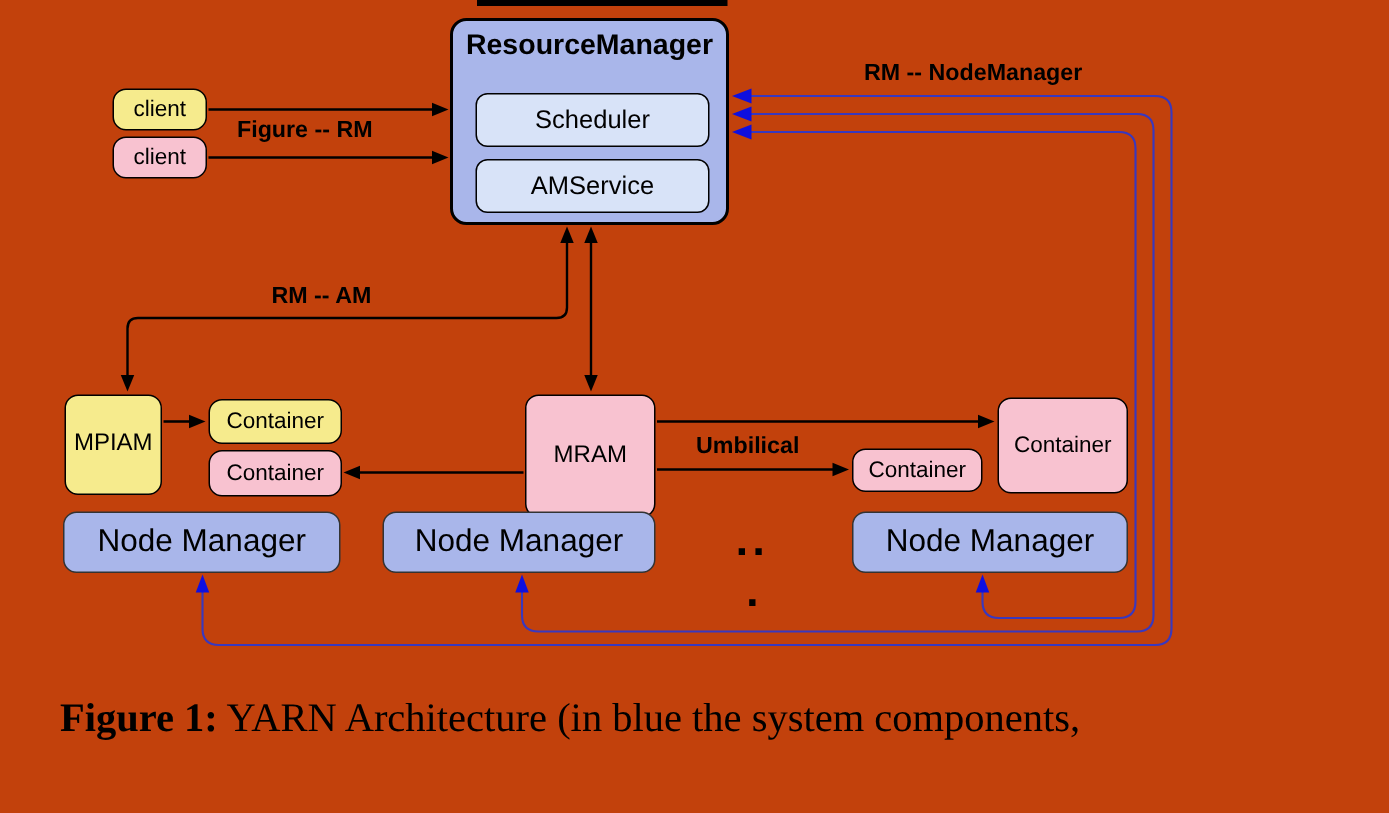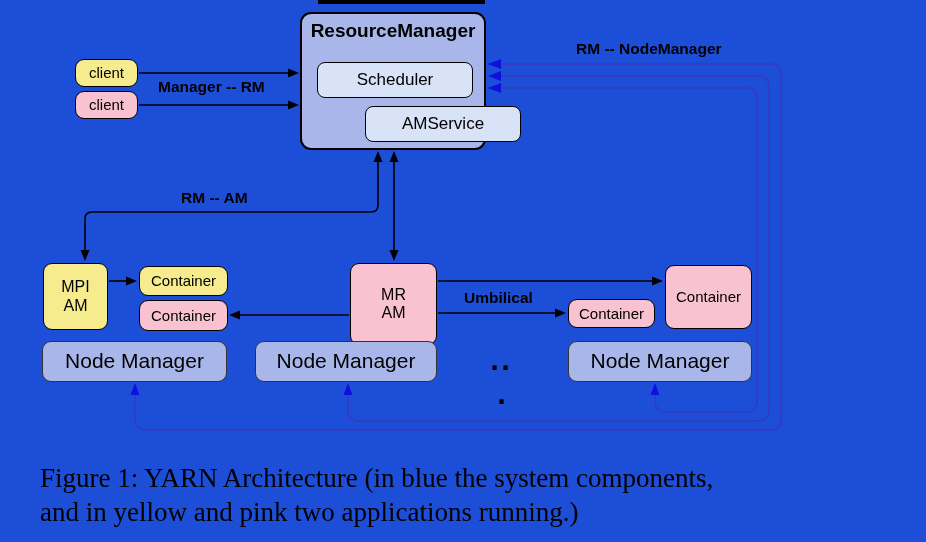--- a/index.html
+++ b/index.html
@@ -1,41 +1,41 @@
 <!DOCTYPE html>
 <html><head>
 <meta charset="utf-8">
 <style>
   html,body{margin:0;padding:0;background:#ffffff;}
   .stage{
-    position:relative;width:926px;height:542px;background:#1d4ed8;overflow:hidden;
+    position:relative;width:926px;height:542px;background:#c2410c;overflow:hidden;
     font-family:"Liberation Sans",sans-serif;color:#000;
   }
   svg.wires{position:absolute;left:0;top:0;width:926px;height:542px;}
   .box{
     position:absolute;box-sizing:border-box;border:1.7px solid #000;border-radius:9px;
     display:flex;align-items:center;justify-content:center;text-align:center;
     font-size:15px;line-height:1.15;
   }
   .blue{background:#a9b6ea;}
   .lightblue{background:#d8e3f8;}
   .yellow{background:#f6eb8d;}
   .pink{background:#f8c2d0;}
   .rm{flex-direction:column;justify-content:flex-start;border-width:2px;border-radius:11px;}
   .rm-title{font-weight:bold;font-size:19px;margin-top:6px;}
   .rm-child{position:absolute;left:15px;width:156px;height:36px;border-radius:8px;font-size:17px;}
-  .two-line{flex-direction:column;font-size:16px;}
+  .two-line{font-size:16px;}
   .nm{font-weight:normal;font-size:21px;border-color:#333;}
   .edge-label{position:absolute;font-weight:bold;font-size:15.5px;white-space:nowrap;}
   .dots{position:absolute;font-weight:bold;font-size:24px;letter-spacing:2px;font-family:"DejaVu Sans",sans-serif;}
   .caption{
     position:absolute;left:40px;top:461px;width:820px;
     font-family:"Liberation Serif",serif;font-size:27px;line-height:34px;color:#000;
   }
-  .caption b{font-weight:normal;text-align:center;}
+  .caption b{font-weight:bold;text-align:center;}
   .watermark{
     position:absolute;left:683px;top:486px;font-size:25px;color:#c6c6c6;
     font-family:"Liberation Sans",sans-serif;white-space:nowrap;
   }
   .topbar{position:absolute;left:318px;top:0;width:167px;height:4px;background:#000;}
 </style>
 </head>
 <body>
 
 <div class="stage">
@@ -100,33 +100,33 @@
     </g>
   </svg>
 
   <div class="topbar"></div>
 
   <div class="box blue rm" style="left:300px;top:12px;width:186px;height:138px;">
     <div class="rm-title">ResourceManager</div>
     <div class="box lightblue rm-child" style="top:48px;">
       <span>Scheduler</span>
     </div>
-    <div class="box lightblue rm-child" style="top:92px;margin-left:48px;">
+    <div class="box lightblue rm-child" style="top:92px;">
       <span>AMService</span>
     </div>
   </div>
 
   <div class="box yellow" style="left:75px;top:59px;width:63px;height:28px;">
     <span>client</span>
   </div>
   <div class="box pink" style="left:75px;top:91px;width:63px;height:28px;">
     <span>client</span>
   </div>
 
-  <div class="edge-label" style="left:158px;top:78px;">Manager -- RM</div>
+  <div class="edge-label" style="left:158px;top:78px;">Figure -- RM</div>
   <div class="edge-label" style="left:540px;top:40px;margin-left:36px;">RM -- NodeManager</div>
   <div class="edge-label" style="left:181px;top:189px;">RM -- AM</div>
   <div class="edge-label" style="left:464px;top:289px;">Umbilical</div>
 
   <div class="box yellow two-line" style="left:43px;top:263px;width:65px;height:67px;">
     <span>MPI</span>
     <span>AM</span>
   </div>
   <div class="box yellow" style="left:139px;top:266px;width:89px;height:30px;">
     <span>Container</span>
@@ -154,17 +154,16 @@
   </div>
   <div class="box blue nm" style="left:568px;top:341px;width:184px;height:41px;">
     <span>Node Manager</span>
   </div>
 
   <div class="dots" style="left:490px;top:348px;">..</div>
   <div class="dots" style="left:497px;top:382px;">.</div>
 
   <div class="caption">
     <div><b>Figure 1:</b><span> YARN Architecture (in blue the system components,</span></div>
-    <div>and in yellow and pink two applications running.)</div>
   </div>
 
 
 </div>
 
 </body></html>

